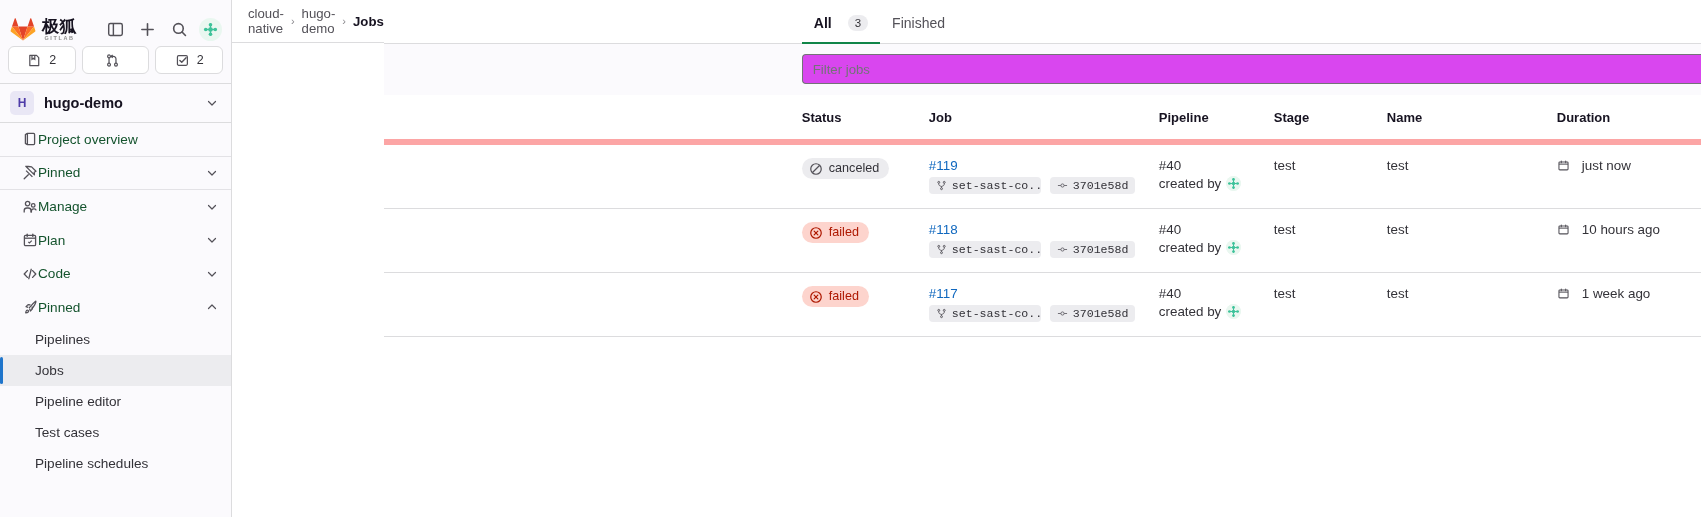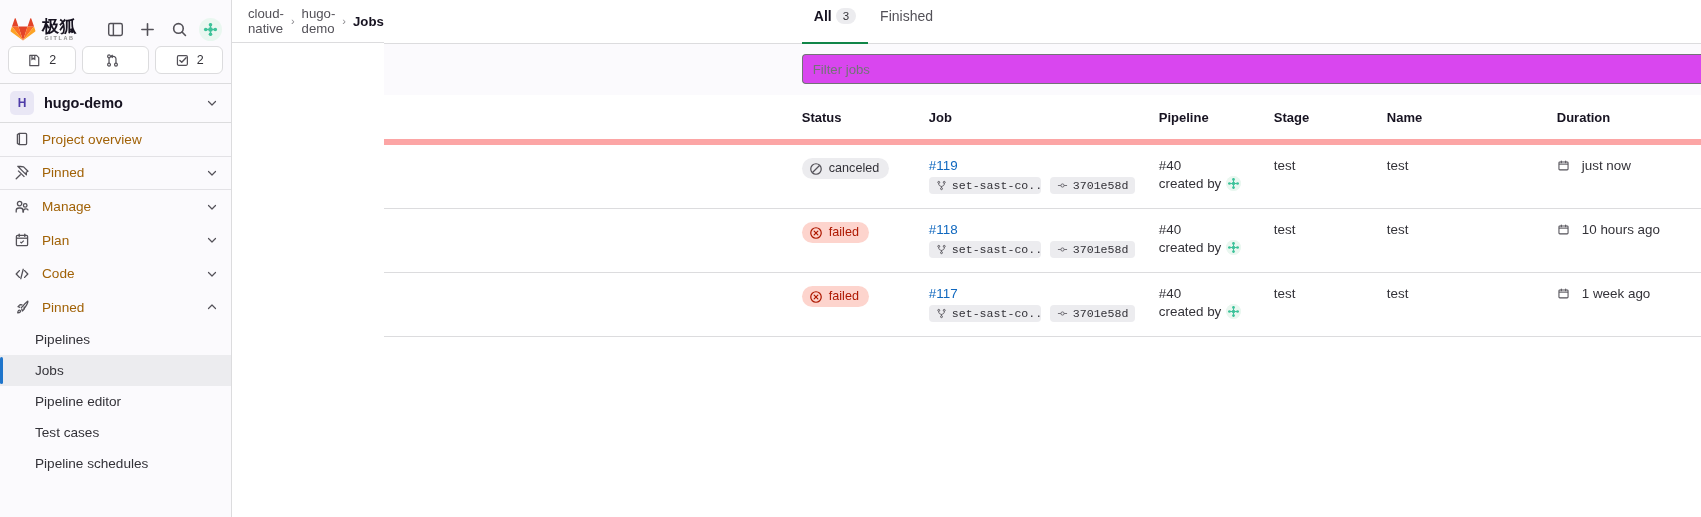--- a/index.html
+++ b/index.html
@@ -53,23 +53,23 @@
   }
   .proj-ava {
     width: 24px; height: 24px; border-radius: 5px; background: #e9e7f5;
     color: #4e3ca8; font-size: 12px; font-weight: 600;
     display: flex; align-items: center; justify-content: center;
   }
   .proj-name { font-size: 14.5px; font-weight: 700; color: #171321; flex: 1; }
 
   .sb-nav { flex: 1; overflow: hidden; padding-top: 0; }
   .nav-item {
-    display: flex; align-items: center; gap: 12px;
-    height: 33.5px; padding: 0 12px 0 14px;
-    font-size: 13.6px; color: #a16207; cursor: pointer; position: relative;
+    display: flex; align-items: center; 
+    height: 33.5px; padding: 0 12px 0 22px;
+    font-size: 13.6px; color: #14532d; cursor: pointer; position: relative;
   }
   .nav-item.sep-below { border-bottom: 1px solid #e3e2e6; }
   .nav-item .lbl { flex: 1; }
   .nav-icon { width: 16px; height: 16px; display: flex; align-items: center; justify-content: center; color: #535158; flex: 0 0 16px;}
   .chev { width: 14px; height: 14px; color: #535158; }
   .sub-item {
     display: flex; align-items: center;
     height: 31px; padding-left: 35px; font-size: 13.6px;
     color: #333238; cursor: pointer; position: relative;
   }
@@ -91,22 +91,22 @@
   .crumbs .cur { color: #171321; font-weight: 700; cursor: pointer; }
 
   .content { padding: 0 0 0 0; position: relative; }
 
   .tabs {
     display: flex; align-items: flex-end; gap: 0;
     padding-left: 418px; height: 44px;
     border-bottom: 1px solid #dcdcde;
   }
   .tab {
-    display: flex; align-items: center; gap: 4px;
-    padding: 0 12px 18px 12px; font-size: 14px; color: #535158;
+    display: flex; align-items: center; gap: 16px;
+    padding: 0 12px 11px 12px; font-size: 14px; color: #535158;
     cursor: pointer; border-bottom: 2px solid transparent; margin-bottom: -1px;
   }
   .tab.active { color: #171321; font-weight: 700; border-bottom-color: #108548; }
   .tab .cnt {
     background: #ececef; color: #333238; font-size: 11.5px; font-weight: 400;
     border-radius: 9px; padding: 1px 7px; line-height: 14px;
   }
 
   .filterbar {
     background: #fbfafd; padding: 10px 17px 11px 418px;

